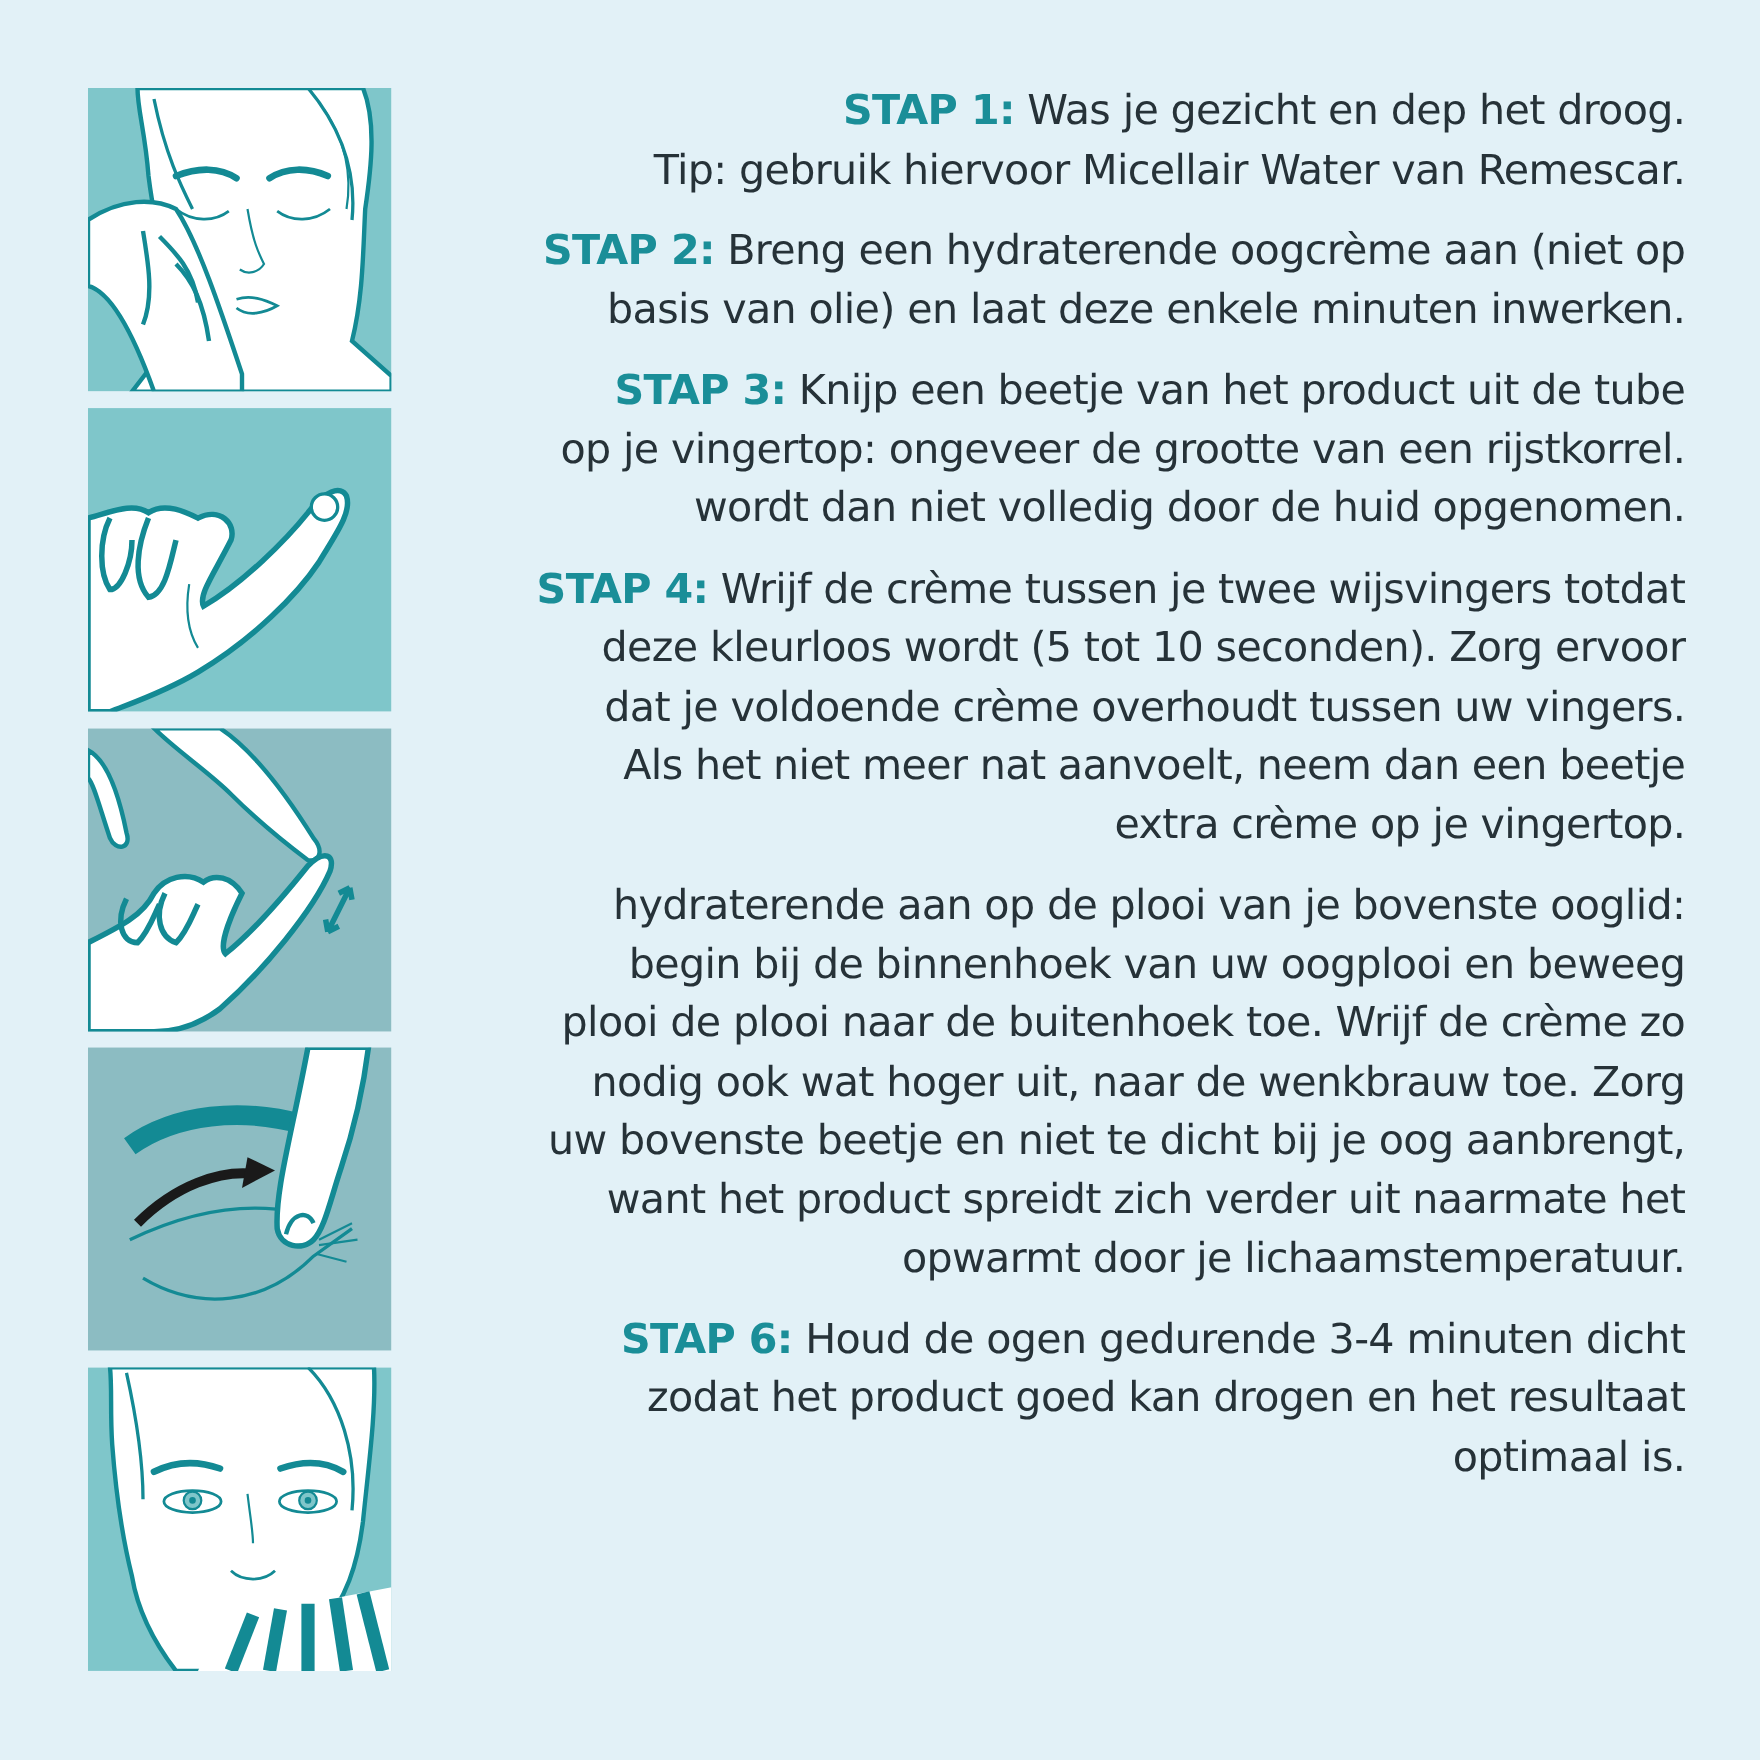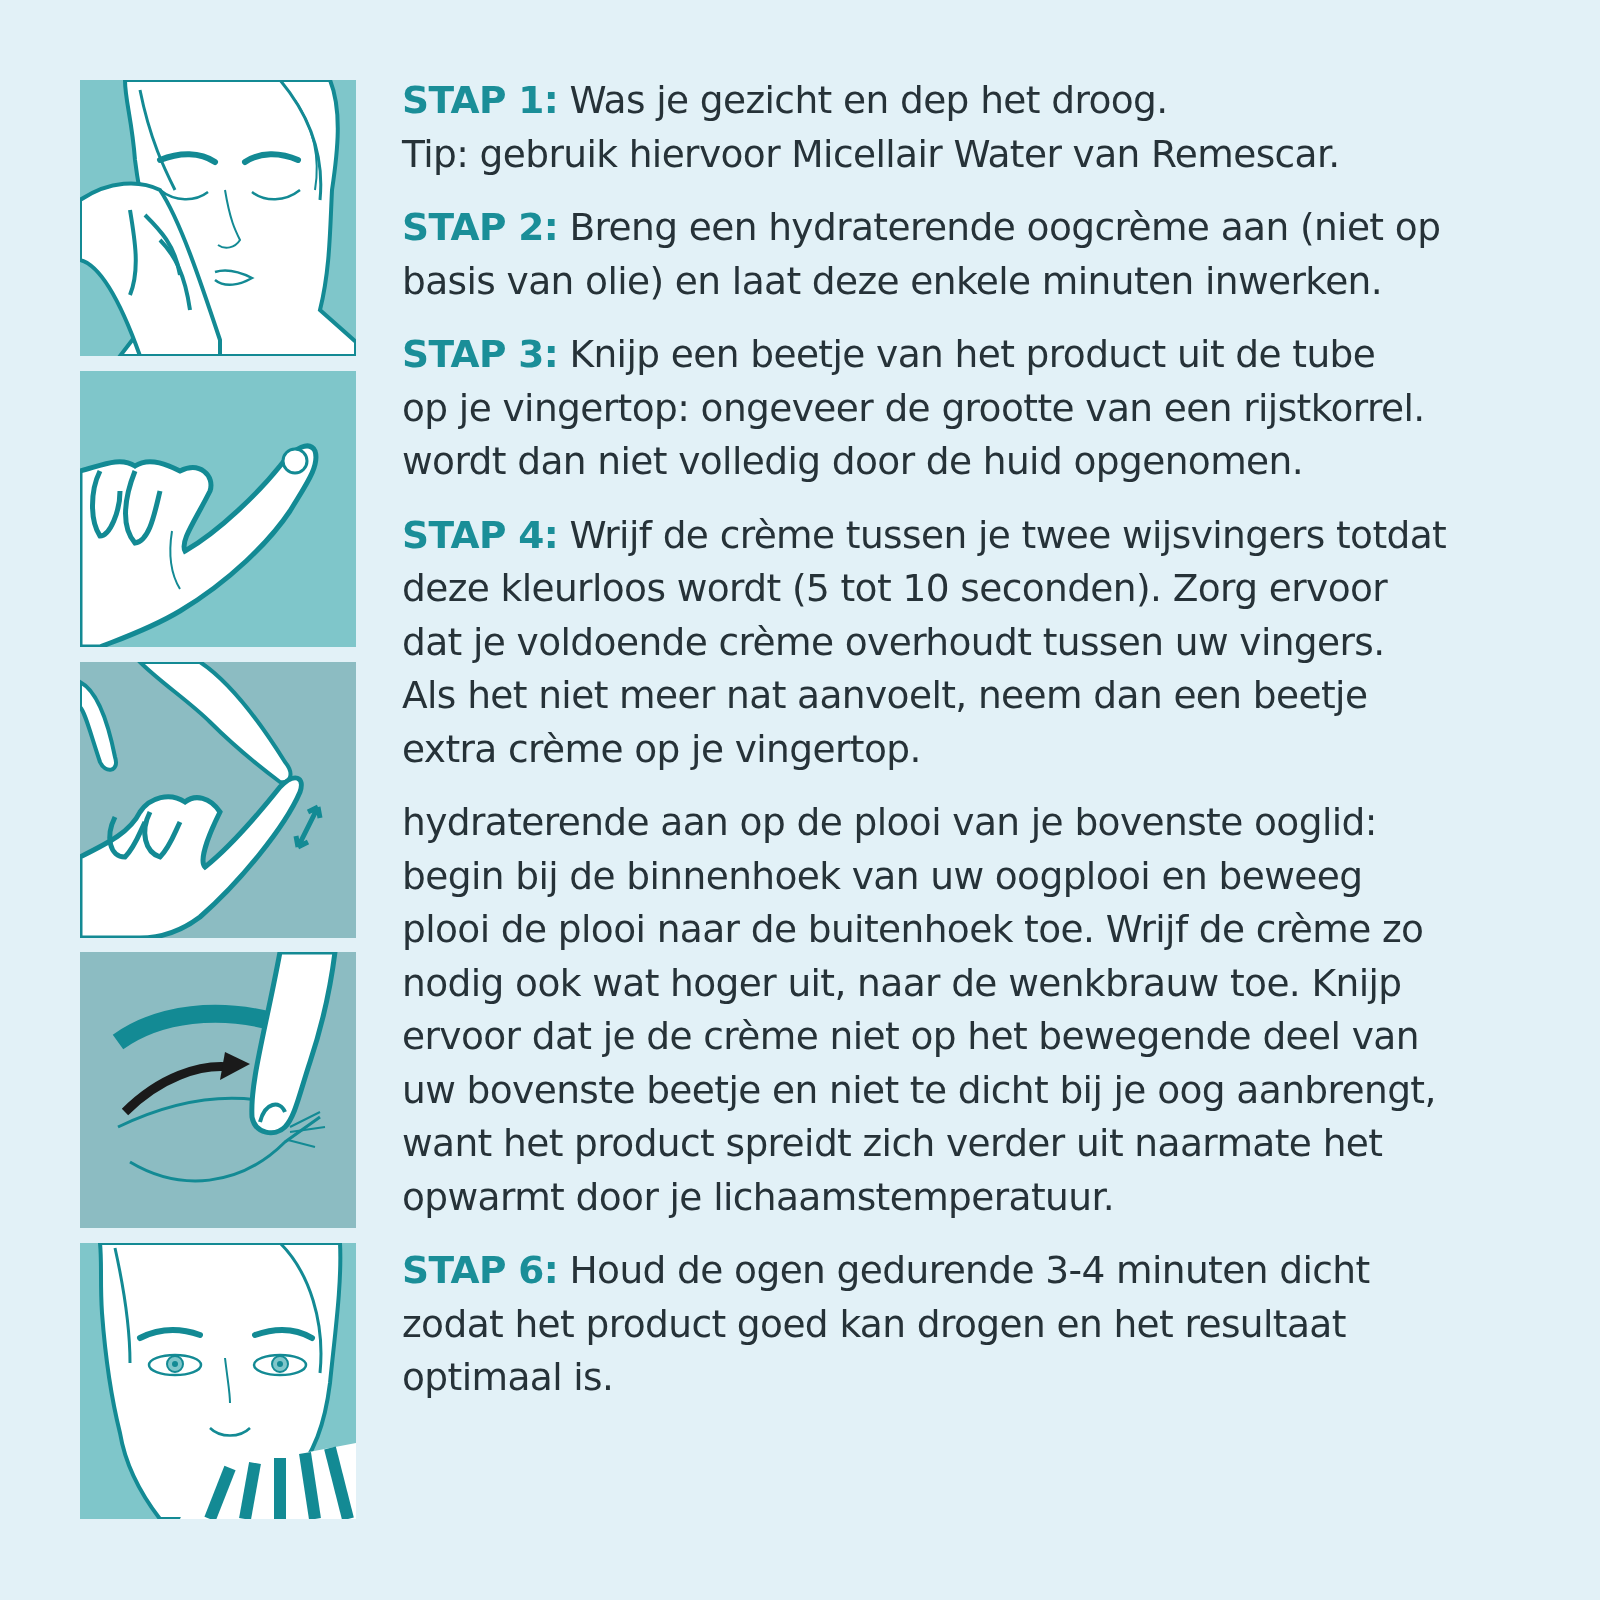--- a/index.html
+++ b/index.html
@@ -10,21 +10,21 @@
       overflow: hidden;
       font-family: "DejaVu Sans", sans-serif;
     }
     .panels { position: absolute; left: 80px; top: 80px; width: 276px; }
     .panel {
       position: absolute; left: 0; width: 276px; height: 276px; overflow: hidden;
     }
     .panel svg { display: block; width: 276px; height: 276px; }
     .steps {
       position: absolute; left: 402px; top: 74px; width: 1130px;
-      color: #263238; font-size: 37.5px; line-height: 53.5px; letter-spacing: -0.6px;
+      color: #263238; font-size: 37.5px; line-height: 53.5px; letter-spacing: -0.6px; text-align: right;
     }
     .step { margin: 0 0 20px 0; }
     .step .label { color: #1a8e98; font-weight: bold; }
     .step .line { display: block; white-space: nowrap; }
   </style>
 </head>
 <body>
 
 <div class="panels">
 
@@ -131,22 +131,21 @@
     <span class="line"><span class="label">STAP 4:</span><span> Wrijf de crème tussen je twee wijsvingers totdat</span></span>
     <span class="line">deze kleurloos wordt (5 tot 10 seconden). Zorg ervoor</span>
     <span class="line">dat je voldoende crème overhoudt tussen uw vingers.</span>
     <span class="line">Als het niet meer nat aanvoelt, neem dan een beetje</span>
     <span class="line">extra crème op je vingertop.</span>
   </div>
   <div class="step">
     <span class="line">hydraterende aan op de plooi van je bovenste ooglid:</span>
     <span class="line">begin bij de binnenhoek van uw oogplooi en beweeg</span>
     <span class="line">plooi de plooi naar de buitenhoek toe. Wrijf de crème zo</span>
-    <span class="line">nodig ook wat hoger uit, naar de wenkbrauw toe. Knijp</span>
-    <span class="line">ervoor dat je de crème niet op het bewegende deel van</span>
+    <span class="line">nodig ook wat hoger uit, naar de wenkbrauw toe. Zorg</span>
     <span class="line">uw bovenste beetje en niet te dicht bij je oog aanbrengt,</span>
     <span class="line">want het product spreidt zich verder uit naarmate het</span>
     <span class="line">opwarmt door je lichaamstemperatuur.</span>
   </div>
   <div class="step">
     <span class="line"><span class="label">STAP 6:</span><span> Houd de ogen gedurende 3-4 minuten dicht</span></span>
     <span class="line">zodat het product goed kan drogen en het resultaat</span>
     <span class="line">optimaal is.</span>
   </div>
 </div>

